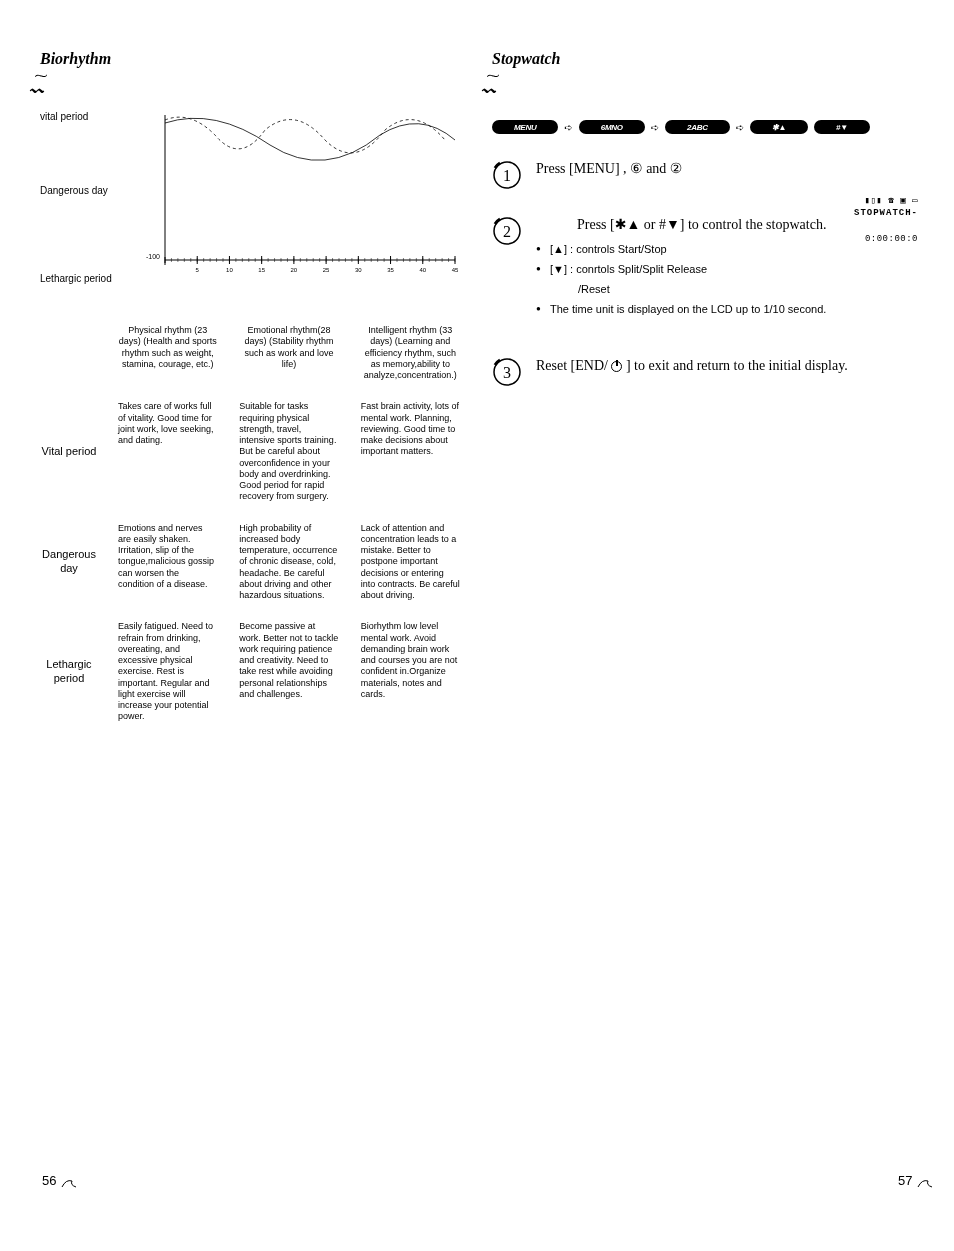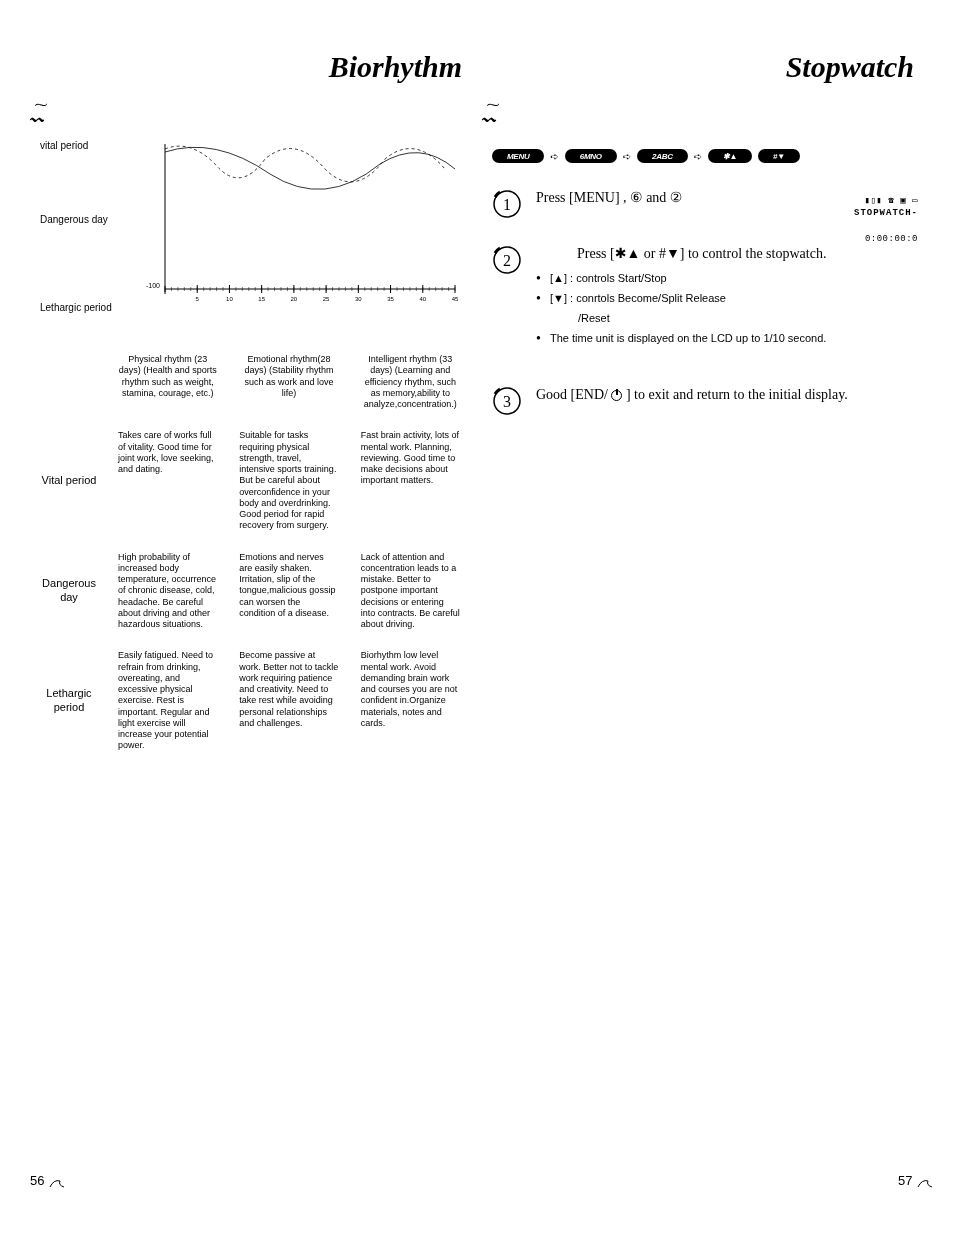--- a/index.html
+++ b/index.html
@@ -15,26 +15,25 @@
   .pages {
     display: flex;
     padding: 50px 40px 0 40px;
     gap: 30px;
   }
   .page {
     flex: 1;
     position: relative;
   }
   .title {
-    font-size: 30px;
+    font-size: 16px;
     font-weight: bold;
     font-style: italic;
     font-family: "Times New Roman", serif;
-    margin-bottom: 16px;
-    text-align: right;
+    margin-bottom: 3px;
   }
   .title-underline {
     font-size: 14px;
     line-height: 8px;
     margin-left: -6px;
   }
   .squiggle {
     font-size: 14px;
     line-height: 10px;
     margin-top: 6px;
@@ -95,21 +94,21 @@
     gap: 6px;
     flex-wrap: wrap;
   }
   .crumb-pill {
     display: inline-flex;
     align-items: center;
     justify-content: center;
     background: #000;
     color: #fff;
     border-radius: 10px;
-    padding: 1px 15px;
+    padding: 1px 22px;
     font-size: 8px;
     font-weight: bold;
     font-style: italic;
     letter-spacing: -0.3px;
     min-width: 30px;
     height: 14px;
   }
   .crumb-arrow {
     font-size: 10px;
     color: #000;
@@ -183,21 +182,21 @@
   .pwr-icon::after{
     content:"";position:absolute;left:4px;top:-2px;width:1.2px;height:6px;background:#000;
   }
 
   .page-num {
     position: absolute;
     bottom: 60px;
     font-size: 13px;
   }
   .page-num svg { vertical-align: -6px; }
-  .pn-left { left: 30px; }
+  .pn-left { left: 42px; }
   .pn-right { right: 20px; }
 </style>
 </head>
 <body>
 
 <div class="pages">
 
   <div class="page">
     <div class="title">Biorhythm</div>
     <div class="title-underline">⁓</div>
@@ -297,22 +296,22 @@
       <div class="cell center">Physical rhythm (23 days) (Health and sports rhythm such as weight, stamina, courage, etc.)</div>
       <div class="cell center">Emotional rhythm(28 days) (Stability rhythm such as work and love life)</div>
       <div class="cell center">Intelligent rhythm (33 days) (Learning and efficiency rhythm, such as memory,ability to analyze,concentration.)</div>
 
       <div class="row-label">Vital period</div>
       <div class="cell">Takes care of works full of vitality. Good time for joint work, love seeking, and dating.</div>
       <div class="cell">Suitable for tasks requiring physical strength, travel, intensive sports training. But be careful about overconfidence in your body and overdrinking. Good period for rapid recovery from surgery.</div>
       <div class="cell">Fast brain activity, lots of mental work. Planning, reviewing. Good time to make decisions about important matters.</div>
 
       <div class="row-label">Dangerous day</div>
+      <div class="cell">Emotions and nerves are easily shaken. Irritation, slip of the tongue,malicious gossip can worsen the condition of a disease.</div>
       <div class="cell">High probability of increased body temperature, occurrence of chronic disease, cold, headache. Be careful about driving and other hazardous situations.</div>
-      <div class="cell">Emotions and nerves are easily shaken. Irritation, slip of the tongue,malicious gossip can worsen the condition of a disease.</div>
       <div class="cell">Lack of attention and concentration leads to a mistake. Better to postpone important decisions or entering into contracts. Be careful about driving.</div>
 
       <div class="row-label">Lethargic period</div>
       <div class="cell">Easily fatigued. Need to refrain from drinking, overeating, and excessive physical exercise. Rest is important. Regular and light exercise will increase your potential power.</div>
       <div class="cell">Become passive at work. Better not to tackle work requiring patience and creativity. Need to take rest while avoiding personal relationships and challenges.</div>
       <div class="cell">Biorhythm low level mental work. Avoid demanding brain work and courses you are not confident in.Organize materials, notes and cards.</div>
     </div>
   </div>
 
   <div class="page">
@@ -354,35 +353,35 @@
     <div class="step">
       <svg class="step-num" viewBox="0 0 30 30">
         <circle cx="15" cy="15" r="13" fill="none" stroke="#000" stroke-width="1.5"></circle>
         <path d="M 3 8 A 13 13 0 0 1 8 3" fill="none" stroke="#000" stroke-width="3"></path>
         <text x="15" y="21" text-anchor="middle" font-size="16" font-family="serif">2</text>
       </svg>
       <div>
         <div class="step-text">Press [✱▲ or #▼] to control the stopwatch.</div>
         <ul class="step-sub">
           <li>[▲] : controls Start/Stop</li>
-          <li>[▼] : conrtols Become/Split Release</li>
+          <li>[▼] : conrtols Split/Split Release</li>
           <li class="indent">/Reset</li>
           <li style="margin-top:8px">The time unit is displayed on the LCD up to 1/10 second.</li>
         </ul>
       </div>
     </div>
 
     <div class="step" style="margin-top:40px">
       <svg class="step-num" viewBox="0 0 30 30">
         <circle cx="15" cy="15" r="13" fill="none" stroke="#000" stroke-width="1.5"></circle>
         <path d="M 3 8 A 13 13 0 0 1 8 3" fill="none" stroke="#000" stroke-width="3"></path>
         <text x="15" y="21" text-anchor="middle" font-size="16" font-family="serif">3</text>
       </svg>
       <div class="step-text">
-        <span>Good [END/ </span><span class="pwr-icon"></span><span> ] to exit and return to the initial display.</span>
+        <span>Reset [END/ </span><span class="pwr-icon"></span><span> ] to exit and return to the initial display.</span>
       </div>
     </div>
 
   </div>
 </div>
 
 <div class="page-num pn-left">
   <span>56</span>
   <svg width="18" height="18">
       <path d="M2 14 Q 6 6 12 8 Q 10 12 16 14" stroke="#000" fill="none" stroke-width="1"></path>

